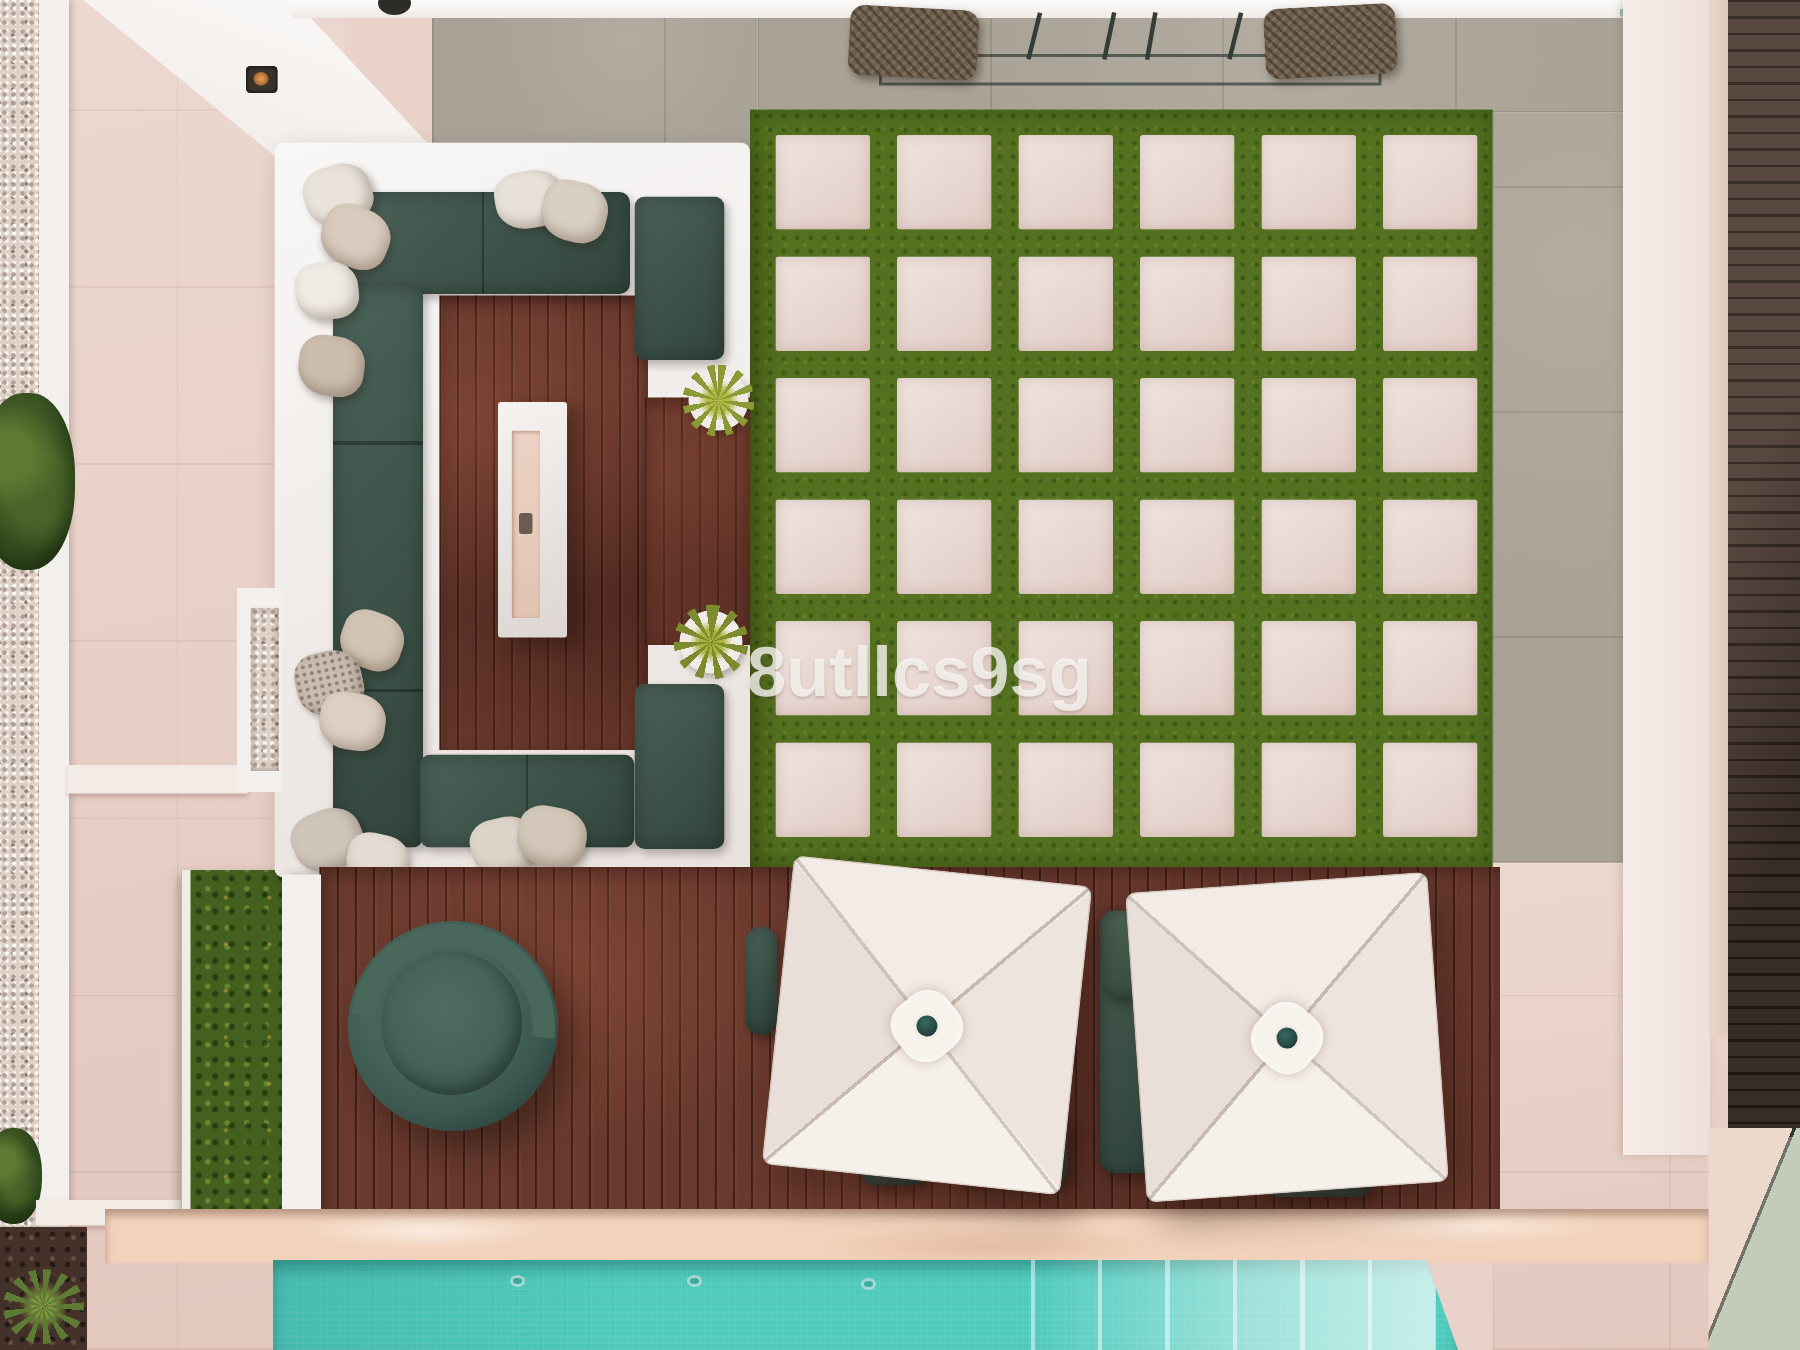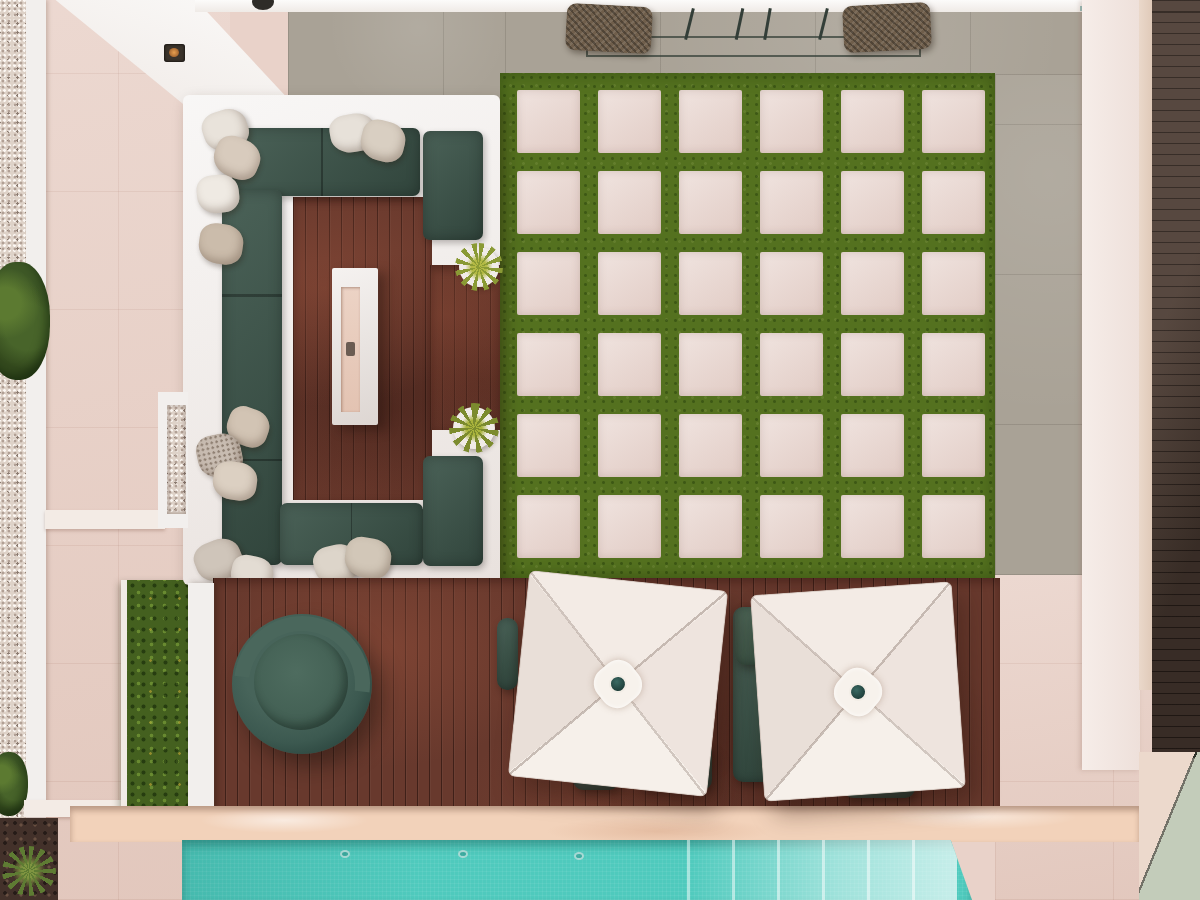--- a/index.html
+++ b/index.html
@@ -283,14 +283,15 @@
 
   <div class="umbrella" style="left:518px;top:580px;width:200px;height:207px;transform:rotate(6deg);">
     <div class="umb-cap"></div>
     <div class="umb-btn"></div>
   </div>
   <div class="umbrella" style="left:757px;top:588px;width:202px;height:207px;transform:rotate(-4deg);">
     <div class="umb-cap"></div>
     <div class="umb-btn"></div>
   </div>
 
+  <div class="watermark" style="left:498px;top:420px;">8utllcs9sg</div>
 
 </div>
 
 </body></html>

